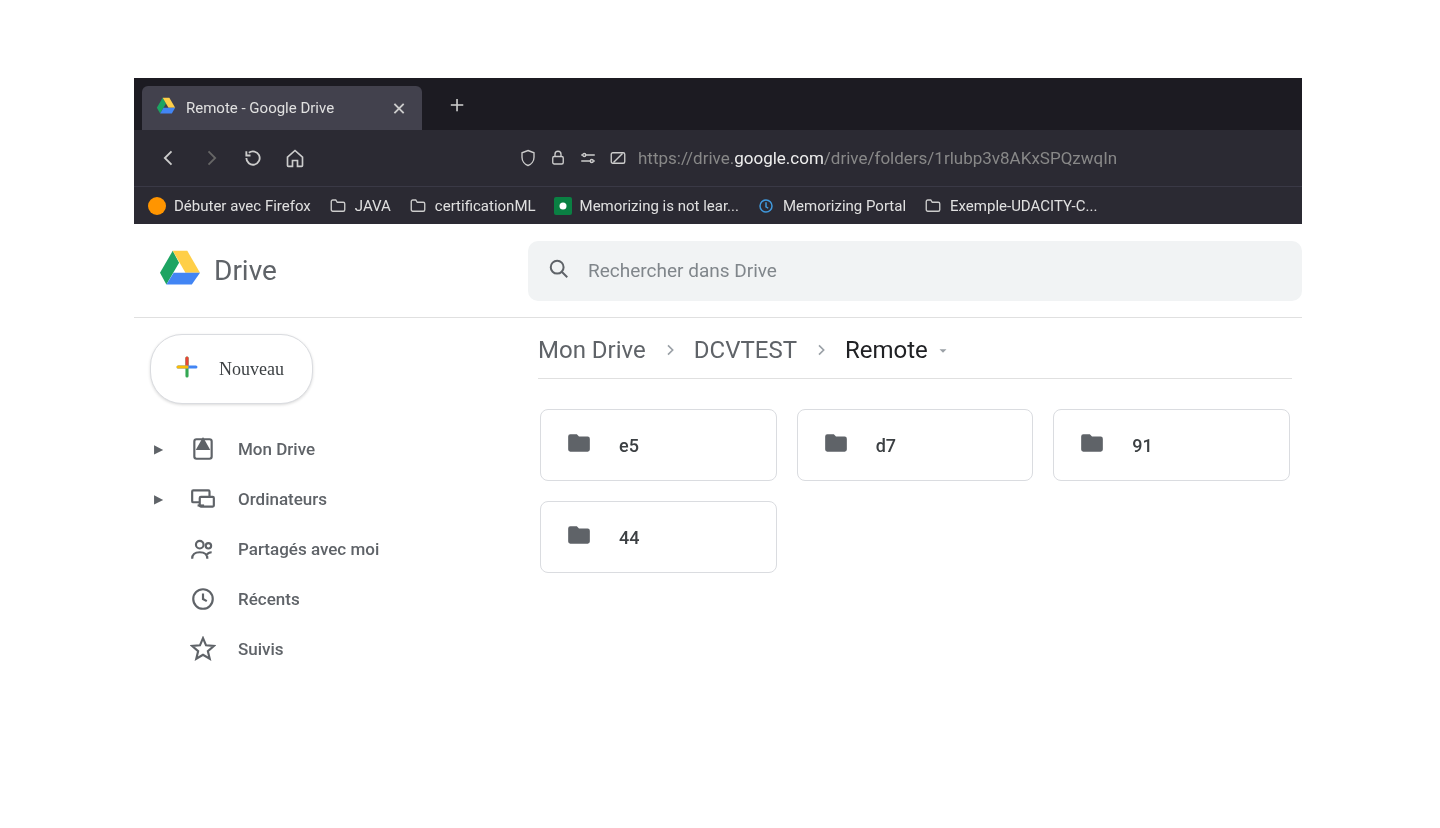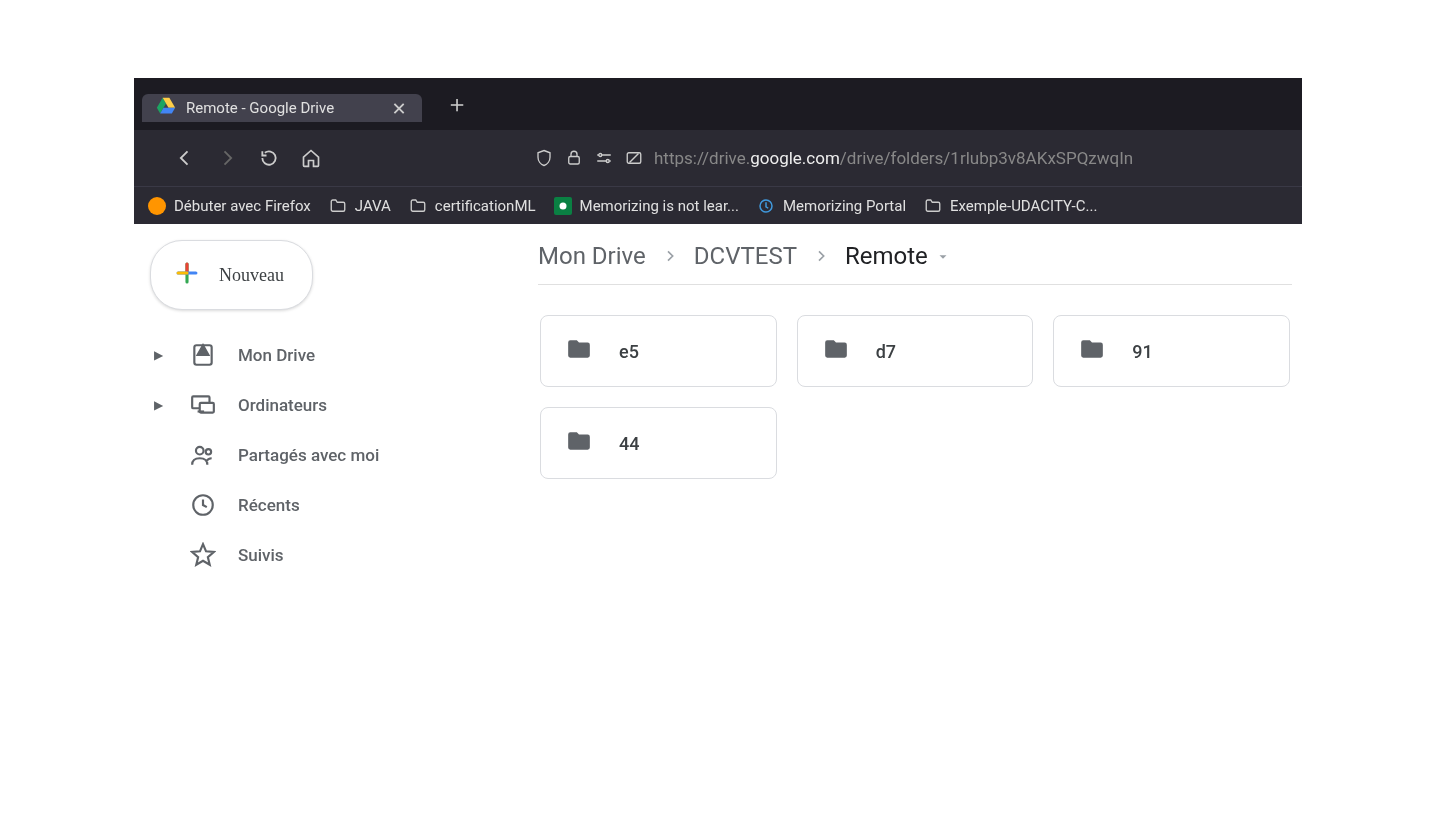--- a/index.html
+++ b/index.html
@@ -3,27 +3,27 @@
   <meta charset="utf-8">
   <style>
     * { box-sizing: border-box; margin: 0; padding: 0; font-family: -apple-system, BlinkMacSystemFont, "Segoe UI", Roboto, Arial, sans-serif; }
     body { background: #fff; width: 1440px; height: 828px; overflow: hidden; }
     
     .viewport { position: absolute; left: 134px; top: 78px; width: 1168px; height: 680px; background: #fff; }
     
     
     .browser-chrome { background: #1c1b22; }
     .tab-strip { height: 52px; display: flex; align-items: center; padding-left: 8px; }
-    .tab { display: flex; align-items: center; background: #42414d; border-radius: 6px 6px 0 0; height: 28px; padding: 0 14px; gap: 10px; min-width: 280px; margin-top: 8px; }
+    .tab { display: flex; align-items: center; background: #42414d; border-radius: 6px 6px 0 0; height: 44px; padding: 0 14px; gap: 10px; min-width: 280px; margin-top: 8px; }
     .tab-favicon svg { width: 20px; height: 20px; }
     .tab-title { color: #e0e0e0; font-size: 15px; flex: 1; white-space: nowrap; overflow: hidden; text-overflow: ellipsis; }
     .tab-close { color: #ccc; width: 18px; height: 18px; display: flex; align-items: center; justify-content: center; font-size: 18px; cursor: pointer; }
     .new-tab { color: #ccc; font-size: 24px; margin-left: 20px; cursor: pointer; width: 30px; text-align: center; }
     
-    .toolbar { height: 56px; display: flex; align-items: center; padding: 0 32px; gap: 4px; background: #2b2a33; }
+    .toolbar { height: 56px; display: flex; align-items: center; padding: 0 16px; gap: 4px; background: #2b2a33; }
     .nav-btn { width: 38px; height: 38px; display: flex; align-items: center; justify-content: center; color: #ccc; cursor: pointer; border-radius: 4px; }
     .nav-btn.disabled { color: #666; }
     .nav-btn svg { width: 20px; height: 20px; }
     .url-area { flex: 1; display: flex; align-items: center; margin-left: 200px; gap: 10px; }
     .url-icons { display: flex; gap: 10px; }
     .url-icon { color: #ccc; width: 20px; height: 20px; display: flex; align-items: center; justify-content: center; }
     .url-icon svg { width: 18px; height: 18px; }
     .url-text { color: #888; font-size: 17px; white-space: nowrap; }
     .url-text .host-base { color: #888; }
     .url-text .host-main { color: #eee; }
@@ -197,20 +197,43 @@
             <svg viewBox="0 0 24 24" fill="none" stroke="currentColor" stroke-width="1.8">
               <path d="M3 6a2 2 0 0 1 2-2h4l2 3h8a2 2 0 0 1 2 2v8a2 2 0 0 1-2 2H5a2 2 0 0 1-2-2z"></path>
             </svg>
           </span>
         <span>Exemple-UDACITY-C...</span>
       </div>
     </div>
   </div>
 
   <div class="drive-app">
+    <div class="drive-header">
+      <div class="drive-logo-area">
+        <span class="drive-logo">
+          <svg viewBox="0 0 48 44">
+              <path fill="#1DA462" d="M16 2L2 26l7 13 14-24z"></path>
+              <path fill="#FFCF48" d="M16 2h16l14 24H30z"></path>
+              <path fill="#4285F4" d="M9 39h28l9-13H17z"></path>
+            </svg>
+        </span>
+        <span class="drive-logo-text">Drive</span>
+      </div>
+      <div class="search-wrap">
+        <div class="search-box">
+          <span class="search-icon">
+            <svg viewBox="0 0 24 24" fill="none" stroke="currentColor" stroke-width="2.2">
+                <circle cx="10" cy="10" r="7"></circle>
+                <path d="M21 21l-6-6"></path>
+              </svg>
+          </span>
+          <input class="search-input" placeholder="Rechercher dans Drive" style="">
+        </div>
+      </div>
+    </div>
 
     <div class="drive-body">
       <div class="sidebar">
         <div class="new-btn">
           <span class="plus-icon">
             <svg viewBox="0 0 36 36">
                 <path d="M18 8v20" stroke="#34A853" stroke-width="3.5" stroke-linecap="round"></path>
                 <path d="M18 8v10" stroke="#EA4335" stroke-width="3.5" stroke-linecap="round"></path>
                 <path d="M8 18h20" stroke="#4285F4" stroke-width="3.5" stroke-linecap="round"></path>
                 <path d="M8 18h10" stroke="#FBBC04" stroke-width="3.5" stroke-linecap="round"></path>

